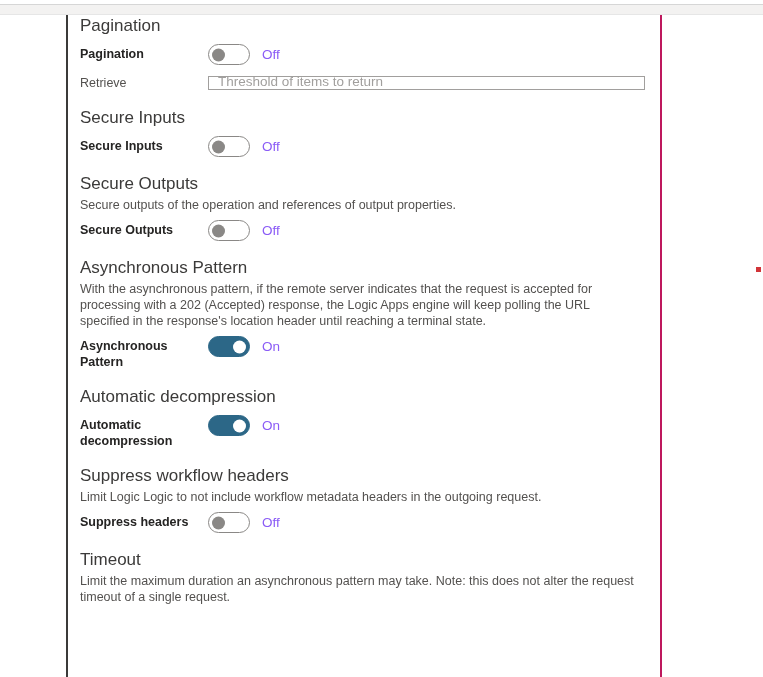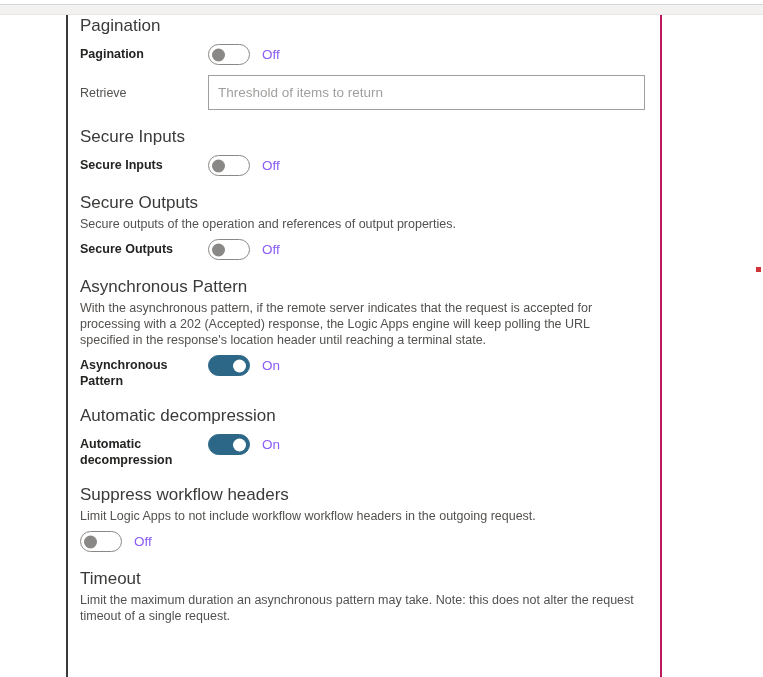--- a/index.html
+++ b/index.html
@@ -147,26 +147,26 @@
     width: 128px;
     flex: 0 0 128px;
     line-height: 16px;
     display: flex;
     align-items: center;
     gap: 5px;
   }
   .textbox {
     flex: 0 0 auto;
     width: 437px;
-    height: 35px;
+    height: 14px;
     box-sizing: border-box;
     border: 1px solid #a19f9d;
     background: #ffffff;
     display: flex;
-    align-items: center;
+    align-items: flex-end;
     padding: 0 9px;
     font-size: 13.5px;
     color: #a19f9d;
     cursor: text;
     position: relative;
   }
   .textbox .ph { color: #a19f9d; }
   .gap-md { height: 16px; }
 
   
@@ -258,22 +258,23 @@
           <span class="knob"></span>
         </div>
         <div class="toggle-state">On</div>
       </div>
     </div>
 
     <div class="gap-md"></div>
 
     <div class="section">
       <div class="sec-title">Suppress workflow headers</div>
-      <div class="sec-desc">Limit Logic Apps to not include workflow workflow headers in the outgoing request.</div>
-      <div class="row">
+      <div class="sec-desc">Limit Logic Logic to not include workflow metadata headers in the outgoing request.</div>
+      <div class="row">
+        <div class="row-label">Suppress headers</div>
         <div class="toggle off">
           <span class="knob"></span>
         </div>
         <div class="toggle-state">Off</div>
       </div>
     </div>
 
     <div class="gap-md"></div>
 
     <div class="section">

